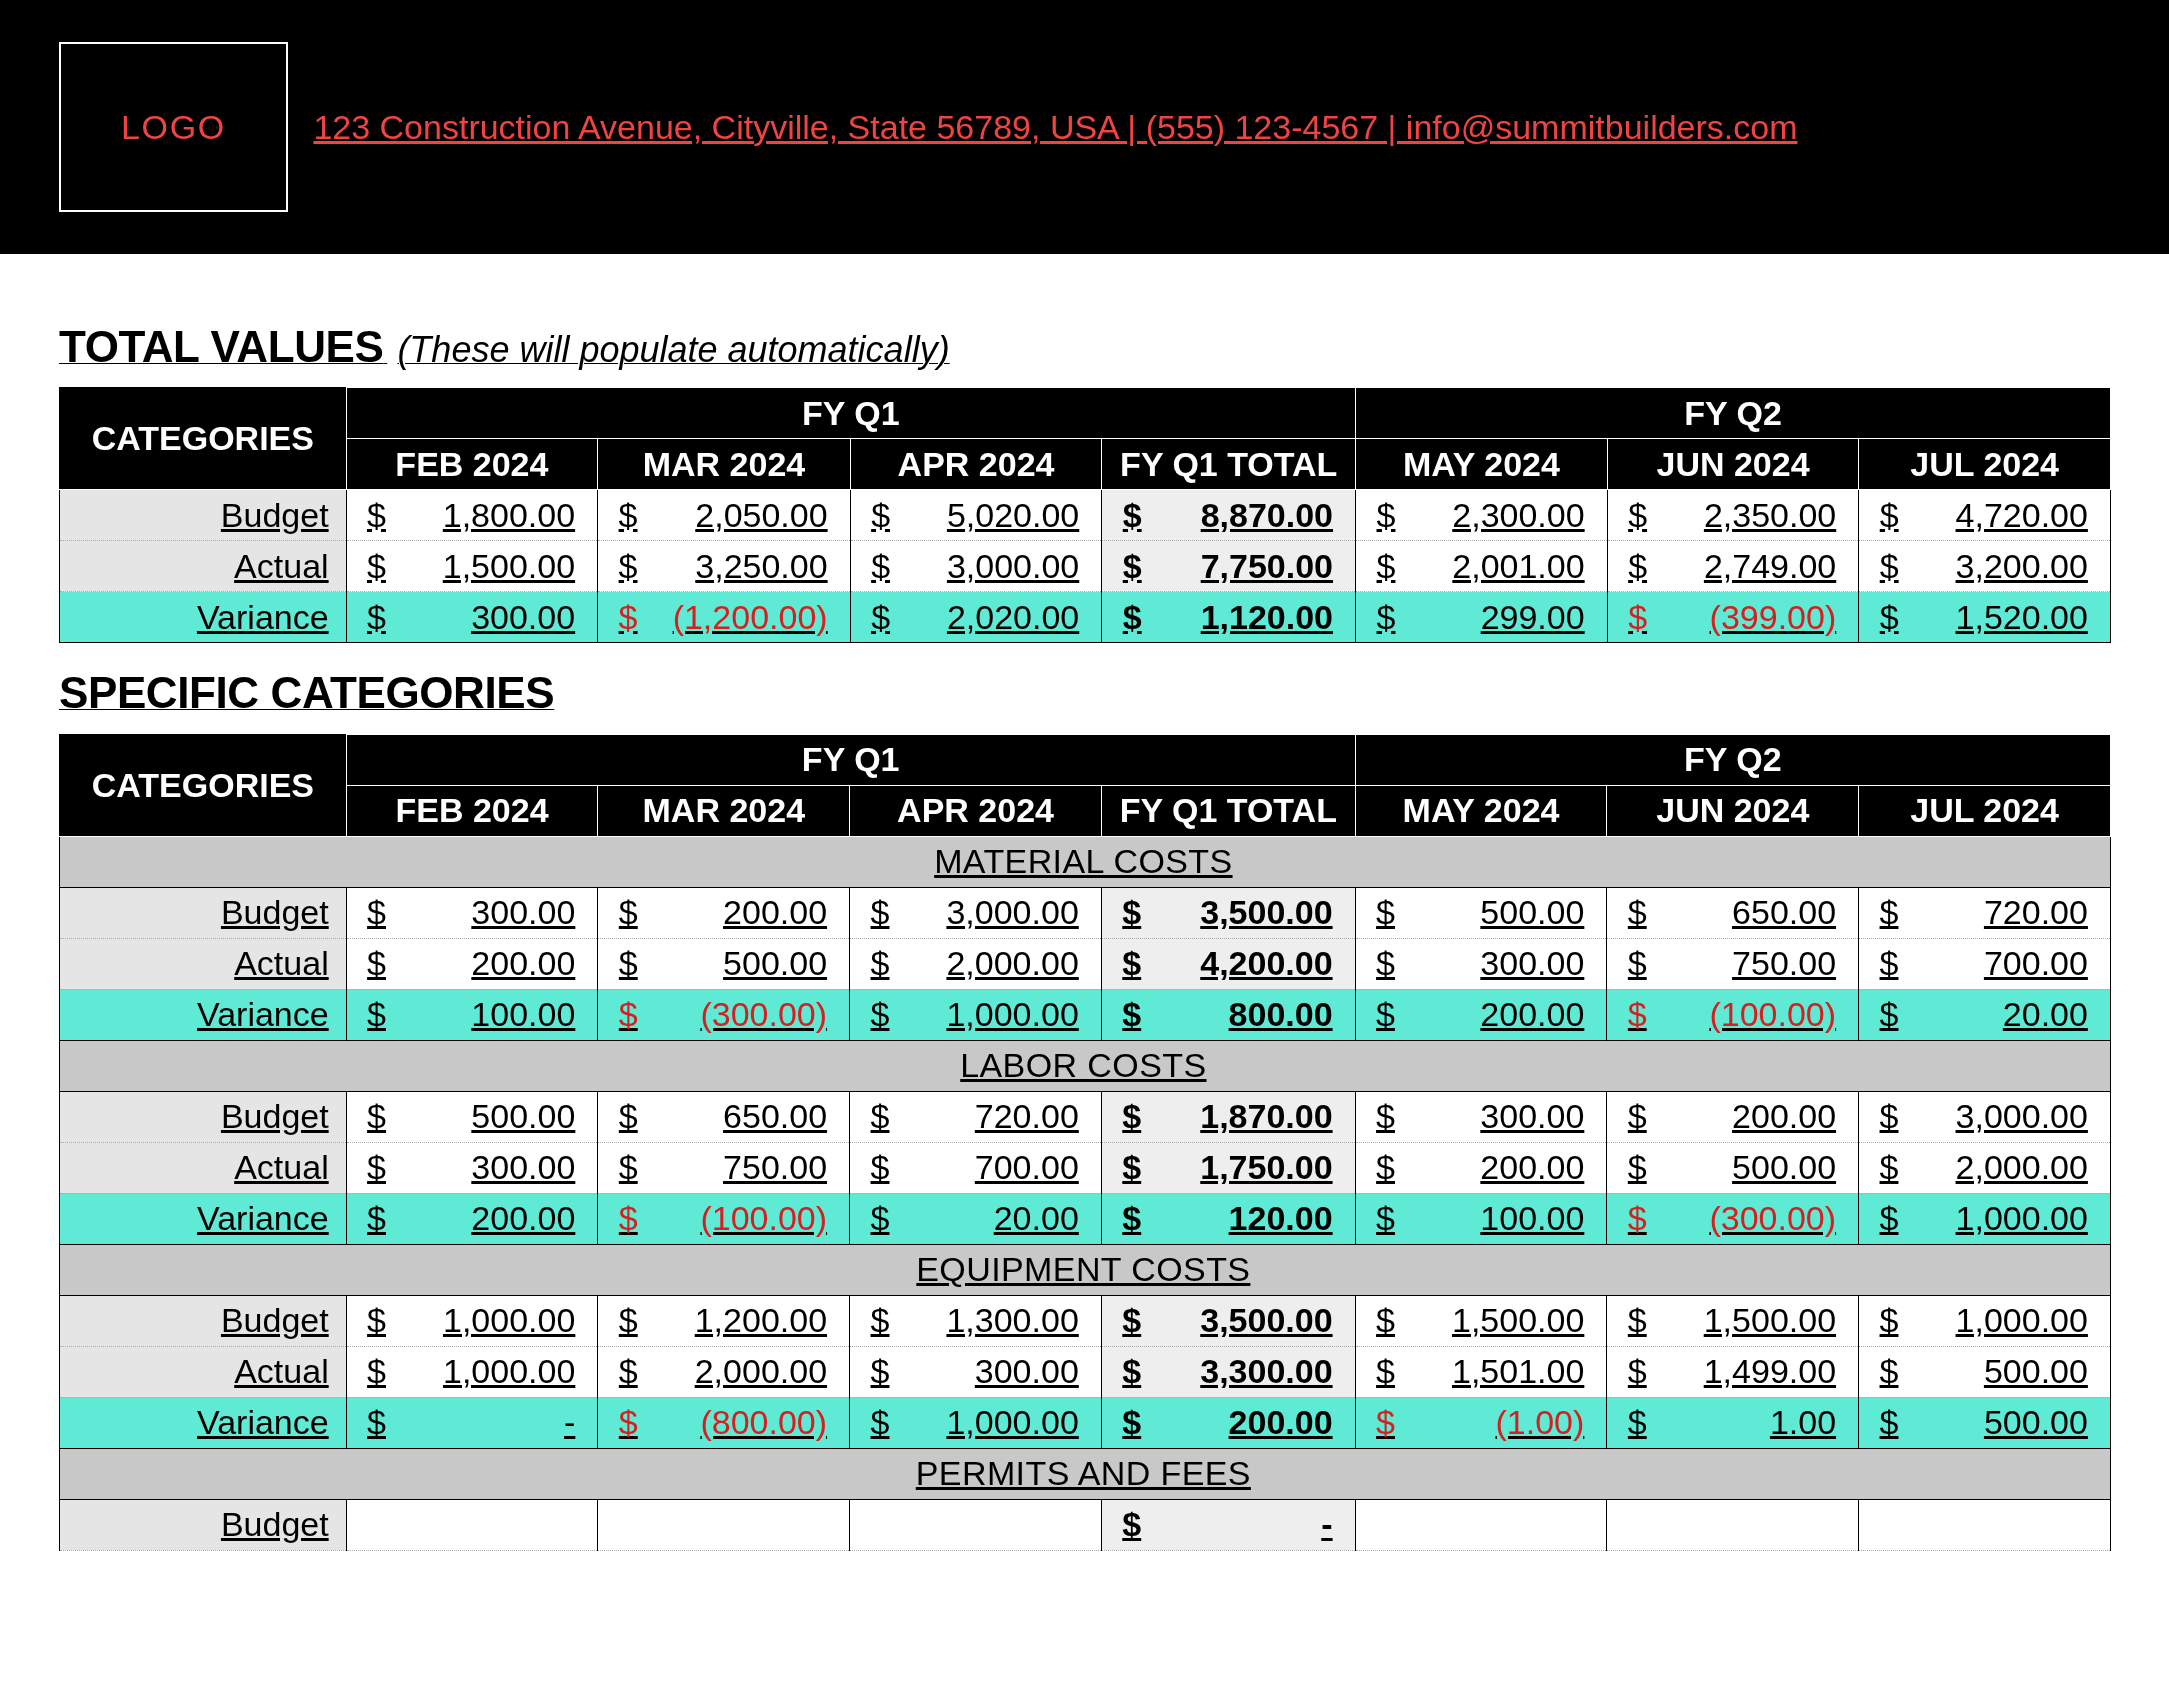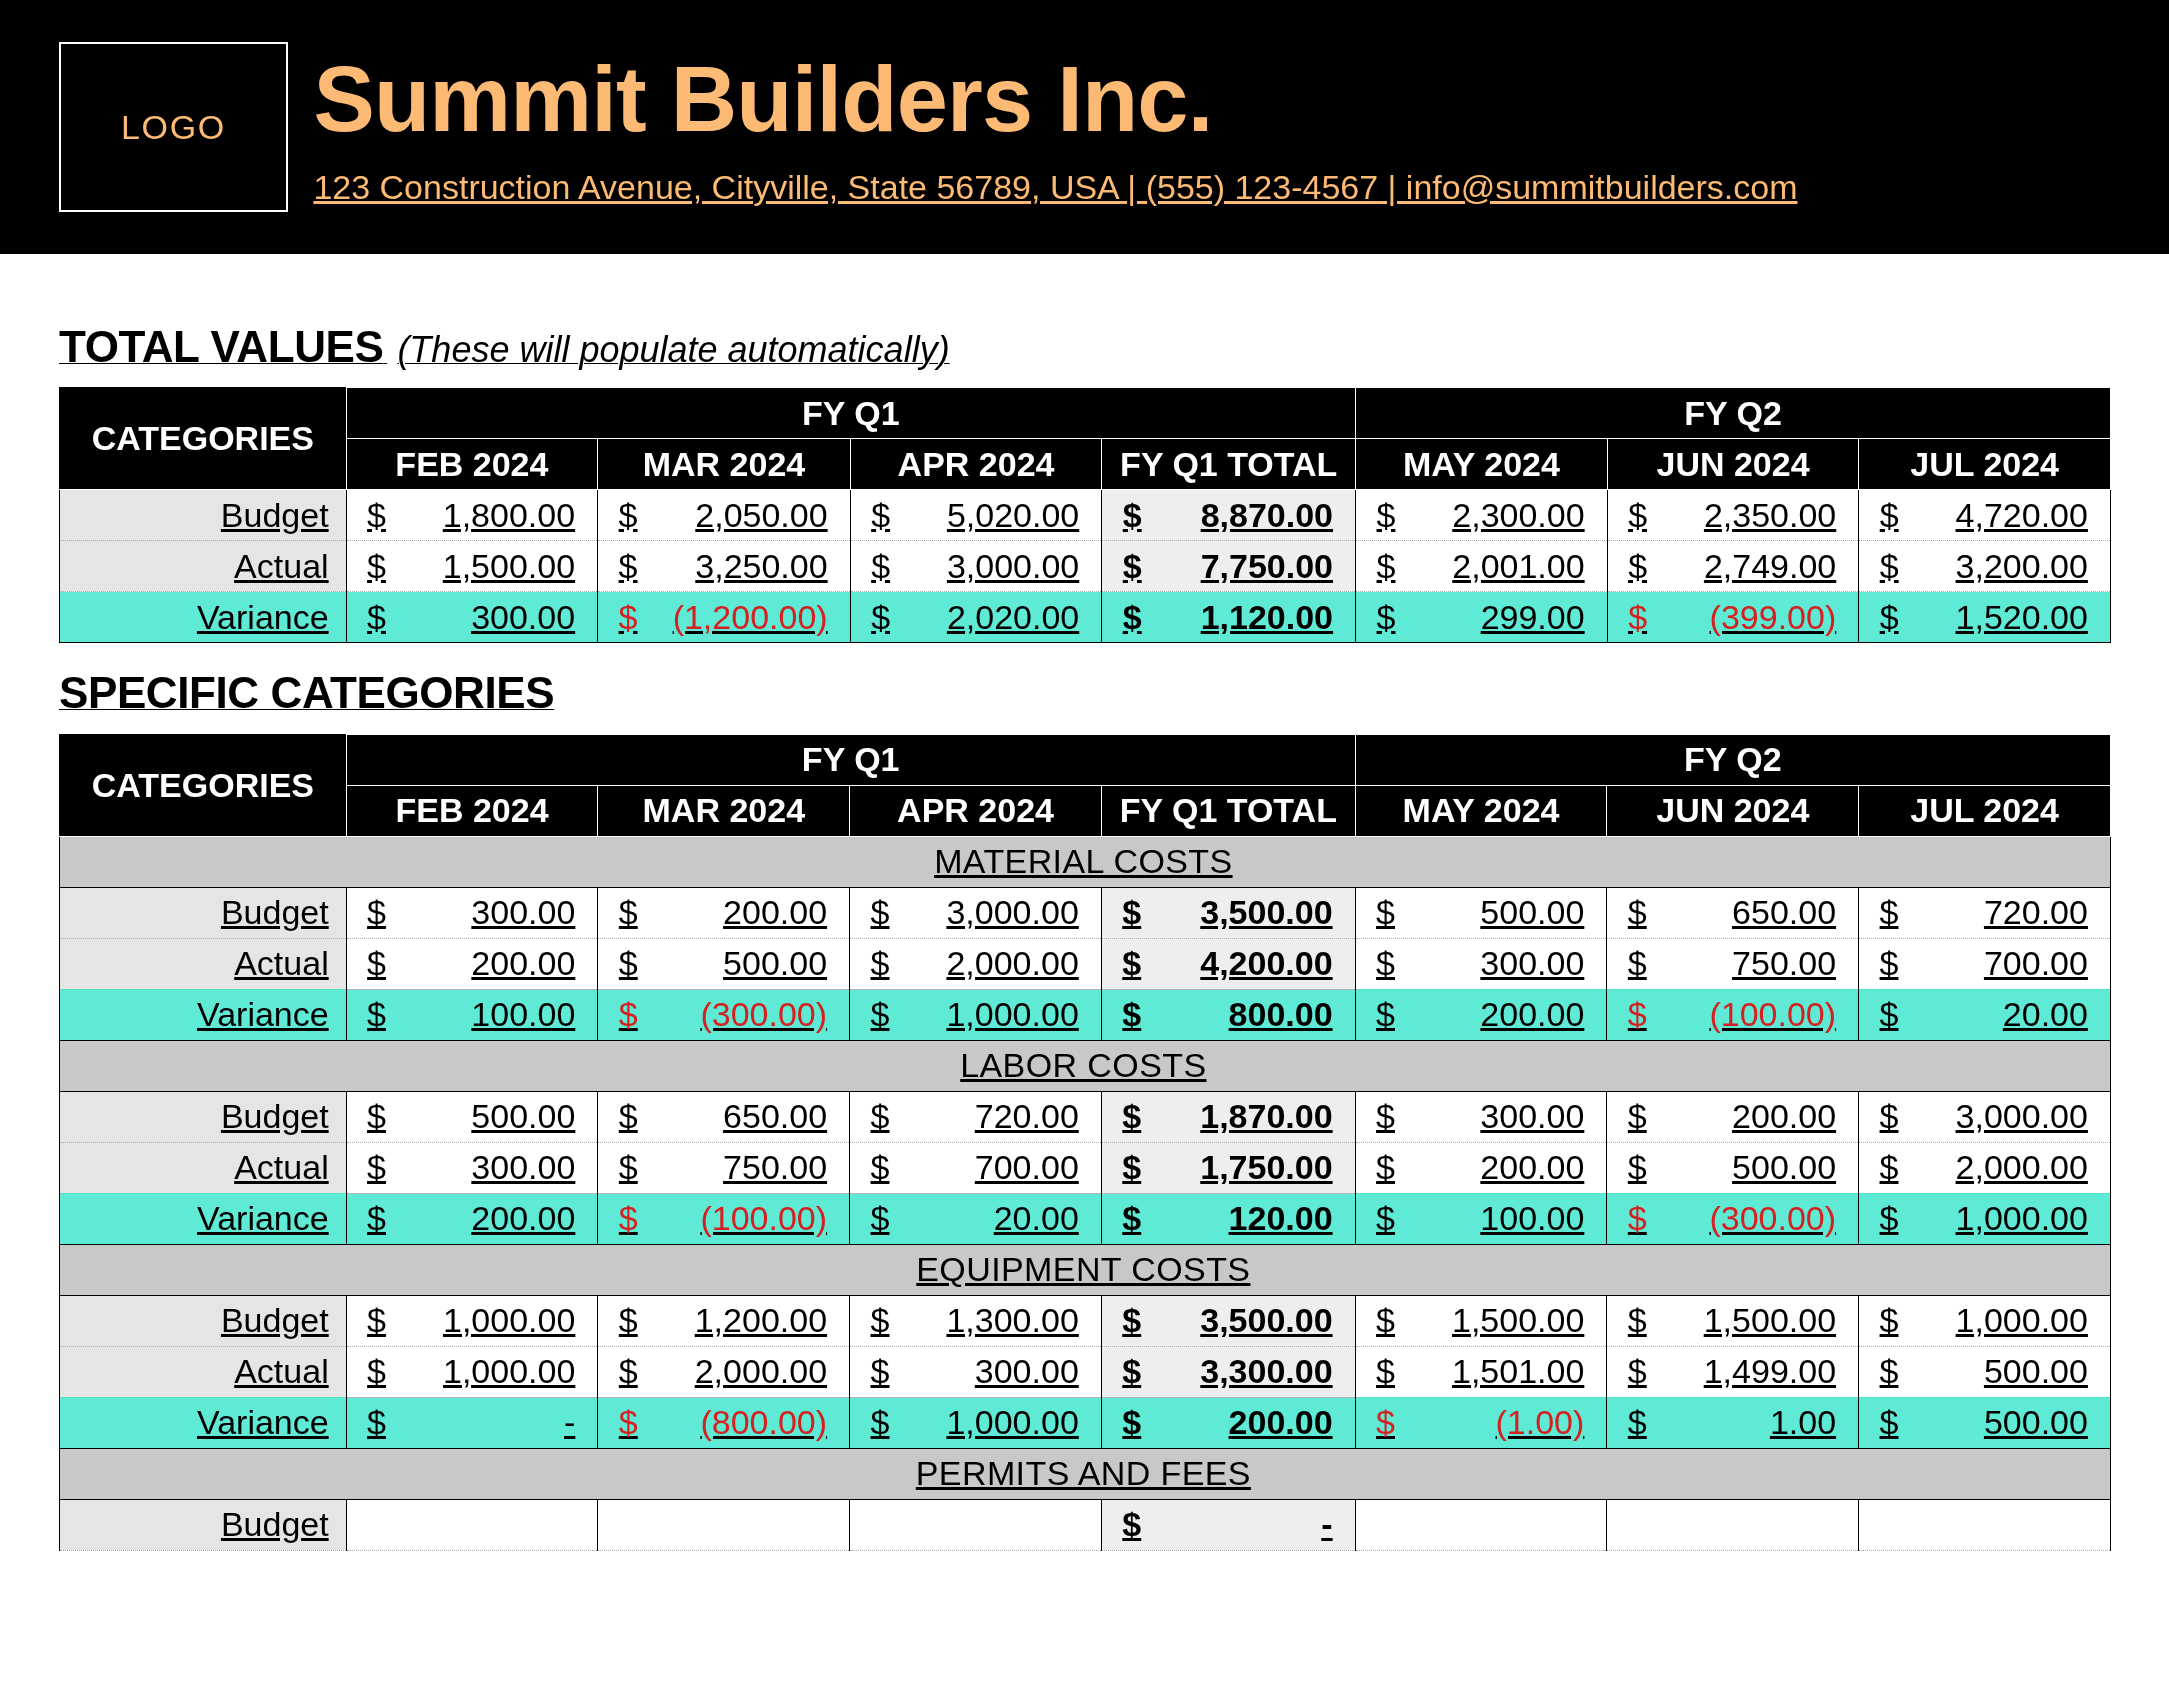--- a/index.html
+++ b/index.html
@@ -3,21 +3,21 @@
 <meta charset="utf-8">
 <style>
   * { box-sizing: border-box; margin: 0; padding: 0; }
   body {
     font-family: -apple-system, BlinkMacSystemFont, "Segoe UI", Arial, sans-serif;
     background: #fff;
     width: 2170px;
   }
   .header {
     background: #000;
-    color: #fdba74;
+    color: #ef4444;
     padding: 42px 59px;
     display: flex;
     align-items: center;
     gap: 25.4px;
   }
   .logo-box {
     border: 2.5px solid #fff;
     width: 229px;
     height: 170px;
     display: flex;
@@ -118,21 +118,20 @@
   .section2 { margin-top: 25px; }
 </style>
 </head>
 <body>
 
 <div class="header">
   <div class="logo-box">
     <span>LOGO</span>
   </div>
   <div class="header-text">
-    <h1>Summit Builders Inc.</h1>
     <div class="sub">123 Construction Avenue, Cityville, State 56789, USA | (555) 123-4567 | info@summitbuilders.com</div>
   </div>
 </div>
 
 <div class="content">
 
   <div>
     <span class="section-title">TOTAL VALUES</span>
     <span class="section-note">(These will populate automatically)</span>
   </div>

